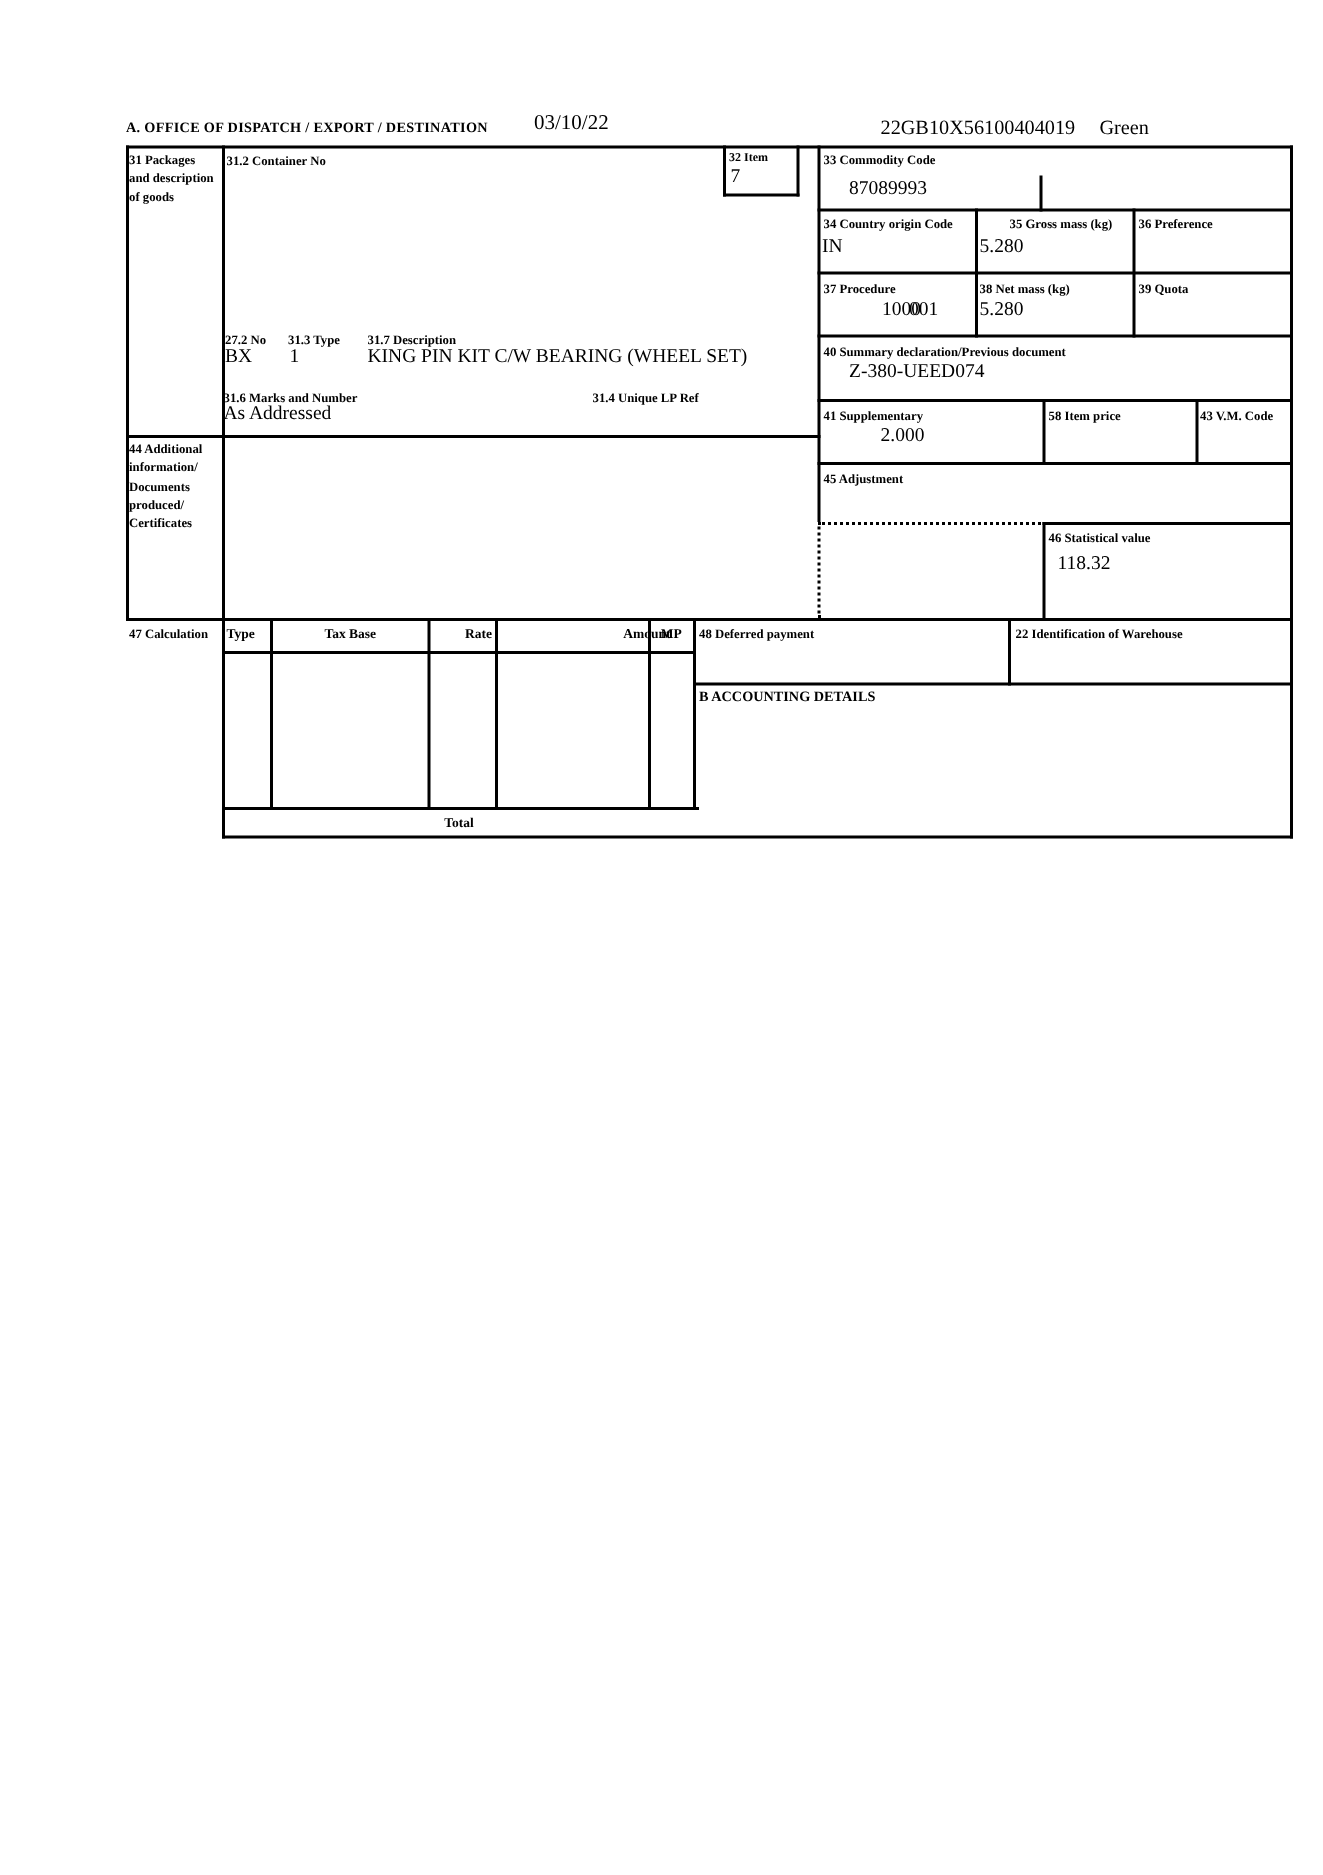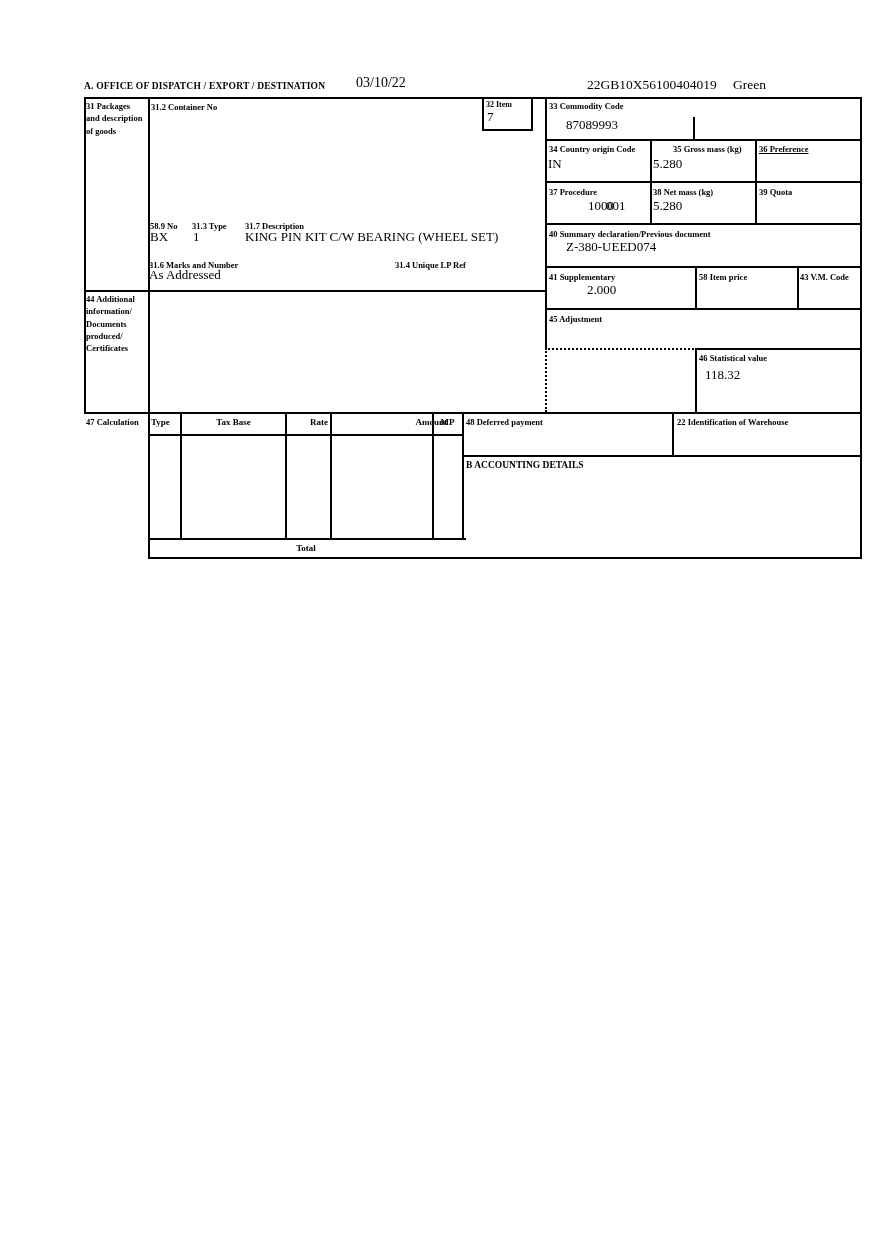--- a/index.html
+++ b/index.html
@@ -68,39 +68,39 @@
     </div>
 
   <div class="lbl" style="left:86px; top:100px; width:58px;">31 Packages and description of goods</div>
   <div class="lbl" style="left:86px; top:293px; width:58px;">44 Additional information/ Documents produced/ Certificates</div>
   <div class="lbl" style="left:86px; top:416px; width:58px;">47 Calculation</div>
 
   <div class="lbl" style="left:151px; top:101px;">31.2 Container No</div>
   <div class="lbl" style="left:486px; top:99px; font-size:8px;">32 Item</div>
   <div class="val" style="left:487px; top:110px;">7</div>
 
-  <div class="lbl" style="left:150px; top:220px;">58.9 No</div>
+  <div class="lbl" style="left:150px; top:220px;">27.2 No</div>
   <div class="lbl" style="left:192px; top:220px;">31.3 Type</div>
   <div class="lbl" style="left:245px; top:220px;">31.7 Description</div>
   <div class="val" style="left:150px; top:230px;">BX</div>
   <div class="val" style="left:193px; top:230px;">1</div>
   <div class="val" style="left:245px; top:230px;">KING PIN KIT C/W BEARING (WHEEL SET)</div>
 
   <div class="lbl" style="left:149px; top:259px;">31.6 Marks and Number</div>
   <div class="lbl" style="left:395px; top:259px;">31.4 Unique LP Ref</div>
   <div class="val" style="left:149px; top:268px;">As Addressed</div>
 
   <div class="lbl" style="left:549px; top:100px;">33 Commodity Code</div>
   <div class="val" style="left:566px; top:118px;">87089993</div>
 
   <div class="lbl" style="left:549px; top:143px;">34 Country origin Code</div>
   <div class="val" style="left:548px; top:157px;">IN</div>
   <div class="lbl" style="left:653px; top:143px;margin-left:20px;">35 Gross mass (kg)</div>
   <div class="val" style="left:653px; top:157px;">5.280</div>
-  <div class="lbl" style="left:759px; top:143px;text-decoration:underline;">36 Preference</div>
+  <div class="lbl" style="left:759px; top:143px;">36 Preference</div>
 
   <div class="lbl" style="left:549px; top:186px;">37 Procedure</div>
   <div class="val" style="left:548px; top:199px;padding-left:40px;">1000</div>
   <div class="val" style="left:606px; top:199px;">001</div>
   <div class="lbl" style="left:653px; top:186px;">38 Net mass (kg)</div>
   <div class="val" style="left:653px; top:199px;">5.280</div>
   <div class="lbl" style="left:759px; top:186px;">39 Quota</div>
 
   <div class="lbl" style="left:549px; top:228px;">40 Summary declaration/Previous document</div>
   <div class="val" style="left:566px; top:240px;">Z-380-UEED074</div>

